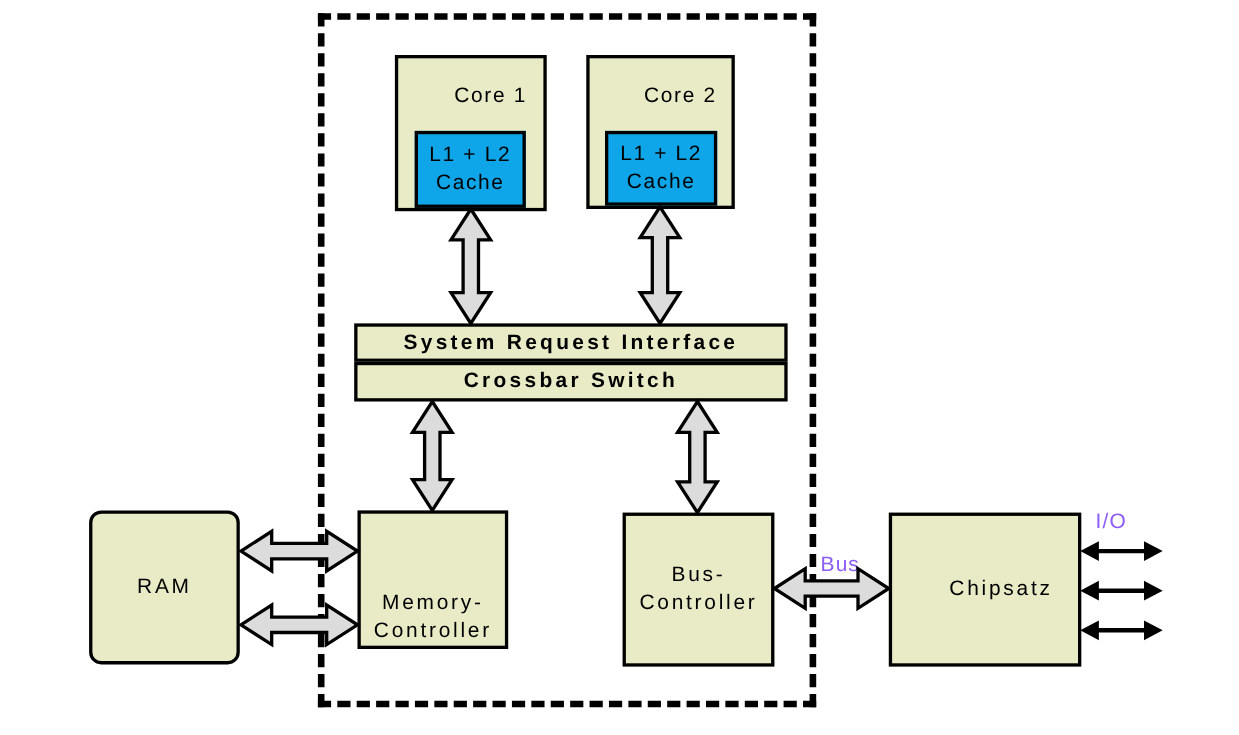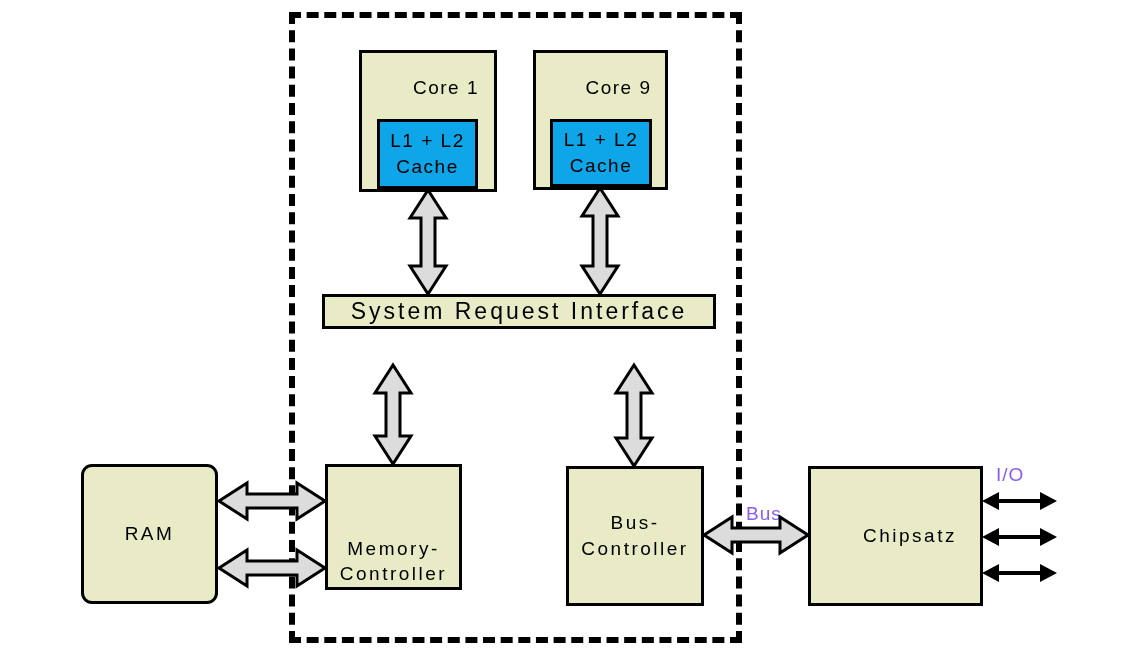--- a/index.html
+++ b/index.html
@@ -62,22 +62,23 @@
     text-align: center;
   }
   .cache-block .label {
     font-size: 19px;
     letter-spacing: 1.5px;
     line-height: 1.35;
     white-space: pre-line;
   }
   
   .bar-block .label {
-    font-size: 23px;
+    font-size: 19px;
     letter-spacing: 3px;
+    font-weight: bold;
   }
   
   .periph-block .label {
     font-size: 19px;
     letter-spacing: 2.5px;
   }
   
   .free-label {
     position: absolute;
     color: #8b5cf6;
@@ -120,31 +121,34 @@
 
   <div class="block core-block" style="left:359px; top:50px; width:138px; height:142px;">
     <span class="label">Core 1</span>
   </div>
   <div class="cache-block" style="left:377px; top:119px; width:101px; height:70px;">
     <span class="label">L1 + L2
 Cache</span>
   </div>
 
   <div class="block core-block" style="left:533px; top:50px; width:135px; height:140px;">
-    <span class="label">Core 9</span>
+    <span class="label">Core 2</span>
   </div>
   <div class="cache-block" style="left:550px; top:119px; width:102px; height:68px;">
     <span class="label">L1 + L2
 Cache</span>
   </div>
 
   <div class="block bar-block" style="left:322px; top:294px; width:394px; height:35px;">
     <span class="label">System Request Interface</span>
   </div>
 
+  <div class="block bar-block" style="left:322px; top:329px; width:394px; height:36px;">
+    <span class="label">Crossbar Switch</span>
+  </div>
 
   <div class="block periph-block" style="left:81px; top:464px; width:137px; height:140px;border-radius:11px;">
     <span class="label">RAM</span>
   </div>
 
   <div class="block periph-block" style="left:325px; top:464px; width:137px; height:126px;align-items:flex-end;">
     <span class="label">Memory-
 Controller</span>
   </div>
 

